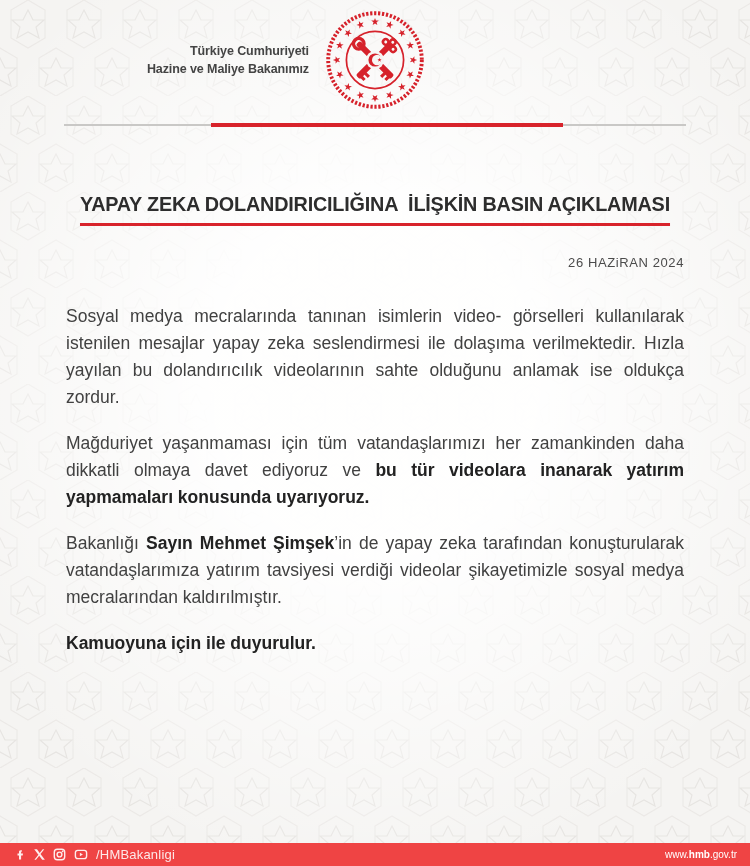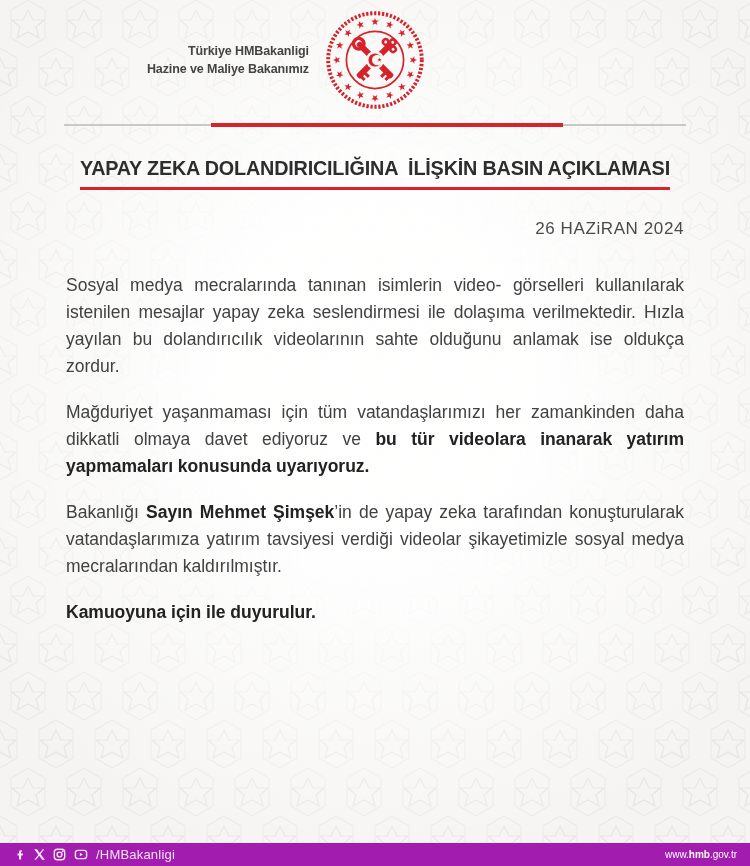--- a/index.html
+++ b/index.html
@@ -20,32 +20,32 @@
   .org-left { text-align:right; width:220px; }
   .org-right { text-align:left; width:220px; }
   .emblem { width:104px; height:104px; flex:0 0 auto; }
 
   .rule { position:relative; width:622px; margin:11px auto 0; height:4px; }
   .rule-gray { position:absolute; left:0; right:0; top:1px; height:2px; background:#c9c8c6; }
   .rule-red  { position:absolute; left:147px; width:352px; top:0; height:4px; background:#d8232b; }
 
   
   .main { width:618px; margin:0 auto; }
-  .title-wrap { text-align:center; margin-top:30px; }
+  .title-wrap { text-align:center; margin-top:66px; }
   .title { display:inline-block; font-size:20px; font-weight:700; color:#2d2d2d;
            letter-spacing:-0.2px; white-space:pre-wrap; transform:scaleX(0.99);
            padding-bottom:7px; border-bottom:3px solid #d8232b; }
-  .date { text-align:right; font-size:17px; color:#4b4b4b; letter-spacing:0.6px; margin-top:29px; }
+  .date { text-align:right; font-size:13px; color:#4b4b4b; letter-spacing:0.6px; margin-top:29px; }
 
   .body-text { margin-top:33px; }
   .para { font-size:17.5px; line-height:27px; color:#414141; text-align:justify; margin-bottom:19px; }
   .para .b { font-weight:700; color:#222; }
 
   
-  .footer { position:absolute; left:0; right:0; bottom:0; height:23px; background:#a21caf; z-index:3;
+  .footer { position:absolute; left:0; right:0; bottom:0; height:23px; background:#ef4444; z-index:3;
             display:flex; align-items:center; justify-content:space-between; padding:0 13px; }
   .footer-left { display:flex; align-items:center; gap:7px; }
   .soc { width:13px; height:13px; display:block; }
   .handle { font-size:13px; color:rgba(255,255,255,0.88); letter-spacing:0.2px; }
   .site { font-size:10px; color:#fff; }
   .site .b { font-weight:700; }
 </style>
 </head>
 <body>
 
@@ -66,21 +66,21 @@
     </defs>
     <rect width="750" height="866" fill="#f5f4f2"></rect>
     <rect width="750" height="866" fill="url(#geo)"></rect>
   </svg>
   <div class="bg-fade"></div>
 
   <div class="content">
 
     <div class="header">
       <div class="org-text org-left">
-        <div>Türkiye HMBakanligi</div>
+        <div>Türkiye Cumhuriyeti</div>
         <div>Hazine ve Maliye Bakanımız</div>
       </div>
 
       <svg class="emblem" viewBox="-60 -60 120 120" xmlns="http://www.w3.org/2000/svg">
         <defs>
           <path id="star5" d="M0,-4.6 L1.1,-1.45 L4.4,-1.45 L1.75,0.55 L2.7,3.75 L0,1.75 L-2.7,3.75 L-1.75,0.55 L-4.4,-1.45 L-1.1,-1.45 Z" fill="#d6222b"></path>
         </defs>
 
         <circle r="54" fill="none" stroke="#d6222b" stroke-width="4.5" stroke-dasharray="2.6 2"></circle>
 

